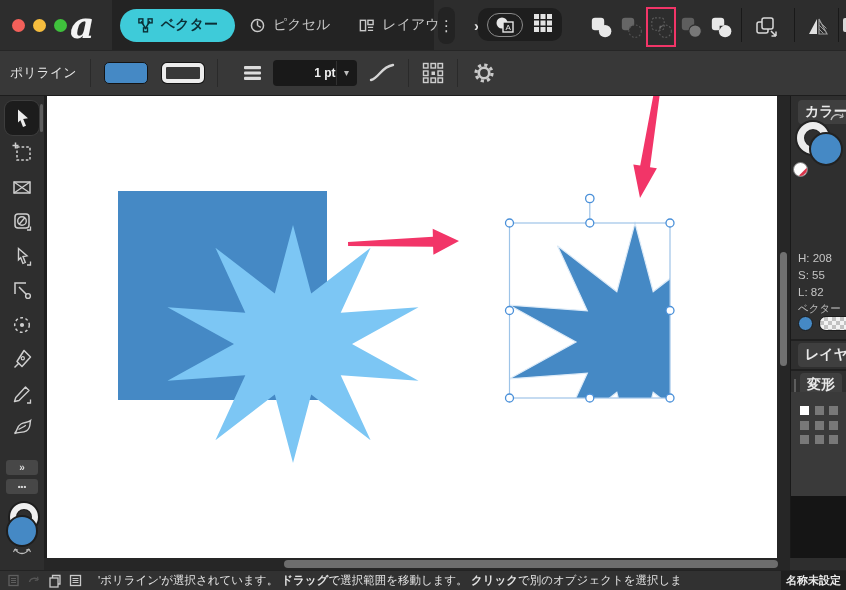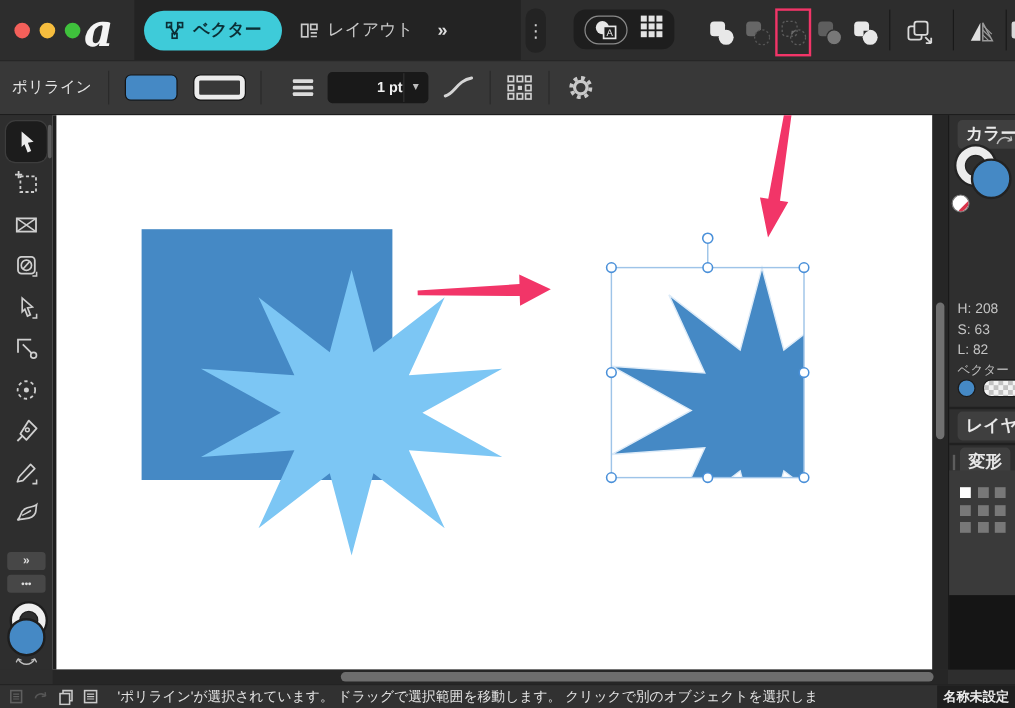--- a/index.html
+++ b/index.html
@@ -94,21 +94,21 @@
   .pblack{position:absolute;left:0;top:400px;width:56px;height:62px;background:#151515;}
 
   
   #statusbar{position:absolute;left:0;top:570px;width:846px;height:20px;background:#313131;border-top:1px solid #232323;
              box-sizing:border-box;display:flex;align-items:center;color:#e3e3e3;font-size:11.5px;white-space:nowrap;overflow:hidden;}
   .nav{display:flex;align-items:center;gap:6px;margin-left:8px;}
   .pagefield{width:92px;height:15px;background:#191919;border-radius:3px;color:#dcdcdc;font-size:11px;
              display:flex;align-items:center;justify-content:center;margin:0 4px;}
   .sb-ic{display:flex;align-items:center;margin-left:7px;}
   .msg{margin-left:16px;overflow:hidden;}
-  .msg b{font-weight:normal;margin-top:37px;}
+  .msg b{font-weight:bold;margin-top:37px;}
   .doc-title{margin-left:auto;height:100%;background:#1f1f1f;display:flex;align-items:center;
              padding:0 5px;font-weight:bold;font-size:11px;color:#eaeaea;flex:none;}
 </style>
 </head>
 <body>
 
 <div id="titlebar">
   <div class="lights">
     <span class="light r"></span>
     <span class="light y"></span>
@@ -118,20 +118,27 @@
 
   <div class="persona-strip">
     <div class="tab active">
       <svg width="17" height="17" viewBox="0 0 18 18">
         <path d="M4.5,4.5 L9,12 L13.5,4.5" fill="none" stroke="#0b2f36" stroke-width="1.6"></path>
         <rect x="2" y="2" width="4.2" height="4.2" fill="none" stroke="#0b2f36" stroke-width="1.5"></rect>
         <rect x="11.8" y="2" width="4.2" height="4.2" fill="none" stroke="#0b2f36" stroke-width="1.5"></rect>
         <rect x="6.9" y="11.5" width="4.2" height="4.2" fill="none" stroke="#0b2f36" stroke-width="1.5"></rect>
       </svg>
       <span>ベクター</span>
+    </div>
+    <div class="tab">
+      <svg width="17" height="17" viewBox="0 0 18 18">
+        <circle cx="9" cy="9" r="6.4" fill="none" stroke="#c9c9c9" stroke-width="1.6"></circle>
+        <path d="M9,9 L9,4 M9,9 L12.5,11" fill="none" stroke="#c9c9c9" stroke-width="1.5"></path>
+      </svg>
+      <span>ピクセル</span>
     </div>
     <div class="tab">
       <svg width="17" height="17" viewBox="0 0 18 18">
         <rect x="2.5" y="3.5" width="5.5" height="11" fill="none" stroke="#c9c9c9" stroke-width="1.5"></rect>
         <rect x="10.5" y="3.5" width="5.5" height="4.5" fill="none" stroke="#c9c9c9" stroke-width="1.5"></rect>
         <path d="M10.5,11 H16 M10.5,14.2 H16" stroke="#c9c9c9" stroke-width="1.5"></path>
       </svg>
       <span>レイアウト</span>
     </div>
     <span class="chev">»</span>
@@ -383,21 +390,21 @@
       <path d="M2,10 C4,4 10,3 14,7" fill="none" stroke="#bdbdbd" stroke-width="1.3"></path>
       <path d="M14,7 l-3.4,0.6 M14,7 l-0.6,-3.4" stroke="#bdbdbd" stroke-width="1.2"></path>
     </svg>
     <span class="ring"></span>
     <span class="fillc"></span>
     <span class="none">
         <i></i>
       </span>
   </div>
   <div class="hslline" style="top:156px">H: 208</div>
-  <div class="hslline" style="top:173px">S: 63</div>
+  <div class="hslline" style="top:173px">S: 55</div>
   <div class="hslline" style="top:190px">L: 82</div>
   <div class="opalabel" style="top:206px">ベクター</div>
   <span class="opadot" style="top:220px"></span>
   <span class="opapill" style="top:220px"></span>
   <div class="pdiv" style="top:243px"></div>
   <div class="phead" style="top:247px">
     <span class="phandle"></span>
     <span class="pchip">レイヤ</span>
   </div>
   <div class="pdiv" style="top:273px"></div>

